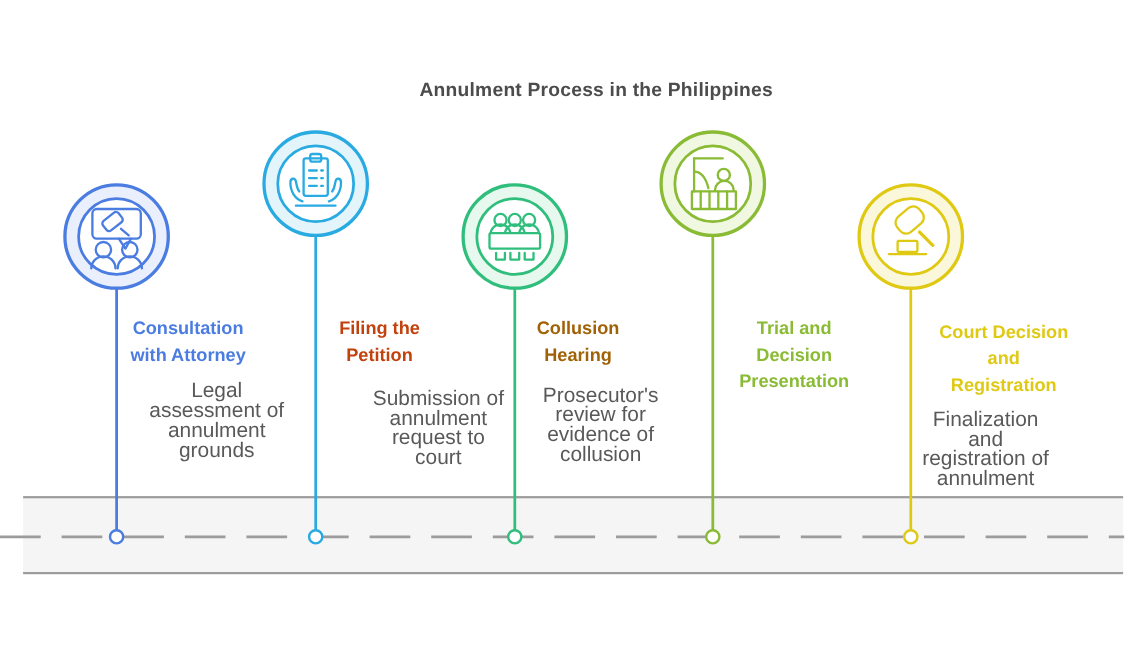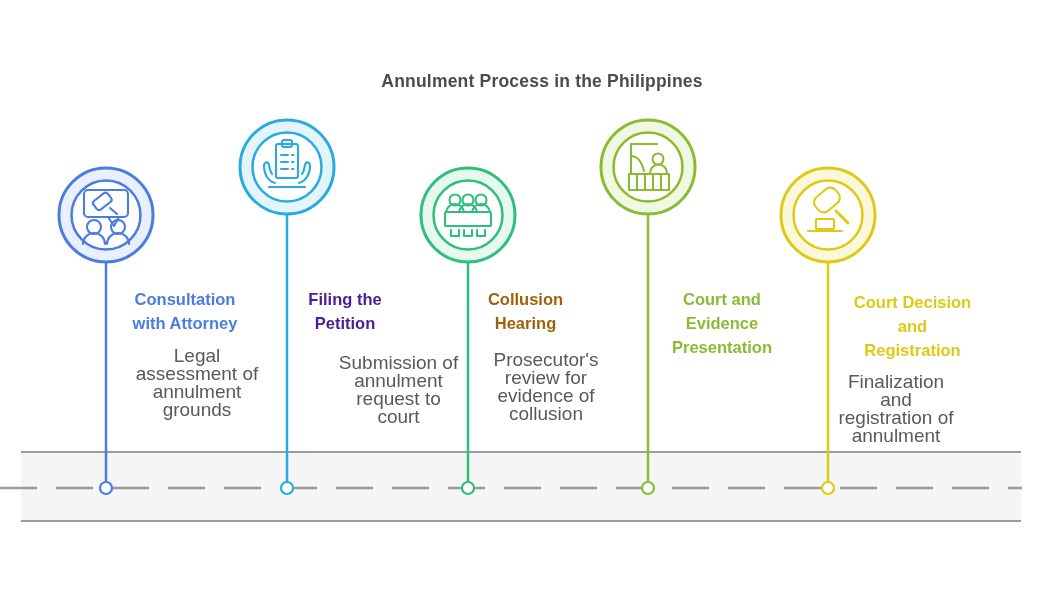--- a/index.html
+++ b/index.html
@@ -15,21 +15,21 @@
     position:absolute;left:21px;top:451px;width:1000px;height:67px;
     border-top:2px solid #9C9C9C;border-bottom:2px solid #9C9C9C;
   }
   .overlay{position:absolute;left:0;top:0;}
   .step-title{
     position:absolute;font-weight:bold;font-size:16.5px;line-height:24px;text-align:center;
   }
   .step-desc{
     position:absolute;font-size:19px;line-height:18px;text-align:center;color:#595959;
   }
-  .t1{left:120px;top:287px;width:130px;text-align:center;}
+  .t1{left:106px;top:287px;width:130px;text-align:center;}
   .d1{left:127px;top:347px;width:140px;}
   .t2{left:300px;top:287px;width:90px;}
   .d2{left:324px;top:354px;width:125px;margin-left:12px;}
   .t3{left:478px;top:287px;width:95px;}
   .d3{left:478px;top:351px;width:136px;}
   .t4{left:664px;top:287px;width:116px;}
   .d4{left:662px;top:374px;width:142px;}
   .t5{left:850px;top:290px;width:125px;}
   .d5{left:838px;top:373px;width:116px;}
 </style>
@@ -127,24 +127,24 @@
         <rect x="38" y="54" width="18" height="10" rx="1"></rect>
         <path d="M30 66 H64"></path>
       </g>
       <circle cx="828" cy="488" r="6" fill="#ffffff" stroke-width="2.2" stroke="#DFC913"></circle>
     </g>
   </svg>
 
   <div class="step-title t1" style="color: rgb(74, 124, 225);">Consultation with Attorney</div>
   <div class="step-desc d1">Legal assessment of annulment grounds</div>
 
-  <div class="step-title t2" style="color: #4c1d95;">Filing the Petition</div>
+  <div class="step-title t2" style="color: #c2410c;">Filing the Petition</div>
   <div class="step-desc d2">Submission of annulment request to court</div>
 
   <div class="step-title t3" style="color: #a16207;">Collusion Hearing</div>
   <div class="step-desc d3">Prosecutor's review for evidence of collusion</div>
 
-  <div class="step-title t4" style="color: rgb(138, 187, 53);">Court and Evidence Presentation</div>
+  <div class="step-title t4" style="color: rgb(138, 187, 53);">Trial and Decision Presentation</div>
 
   <div class="step-title t5" style="color: rgb(223, 201, 19);">Court Decision and Registration</div>
   <div class="step-desc d5">Finalization and registration of annulment</div>
 
 </div>
 
 </body></html>

